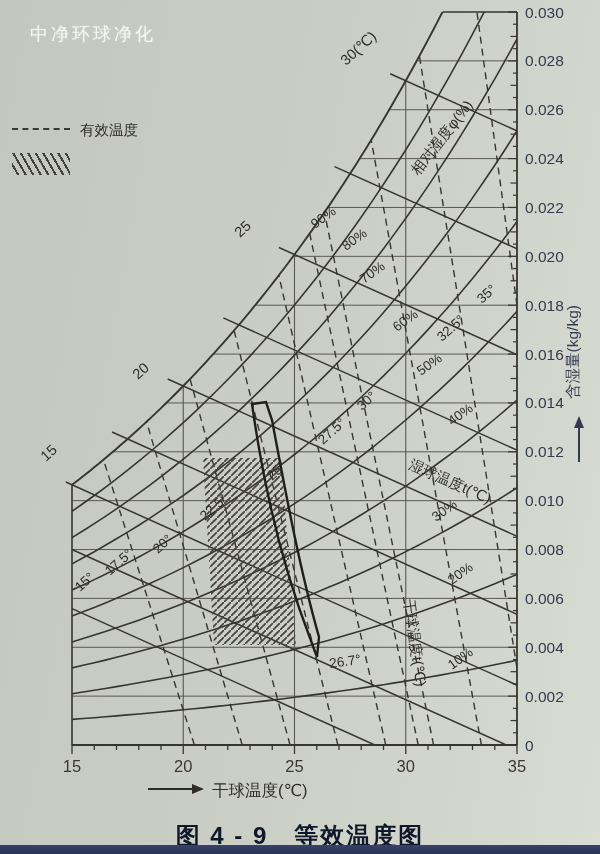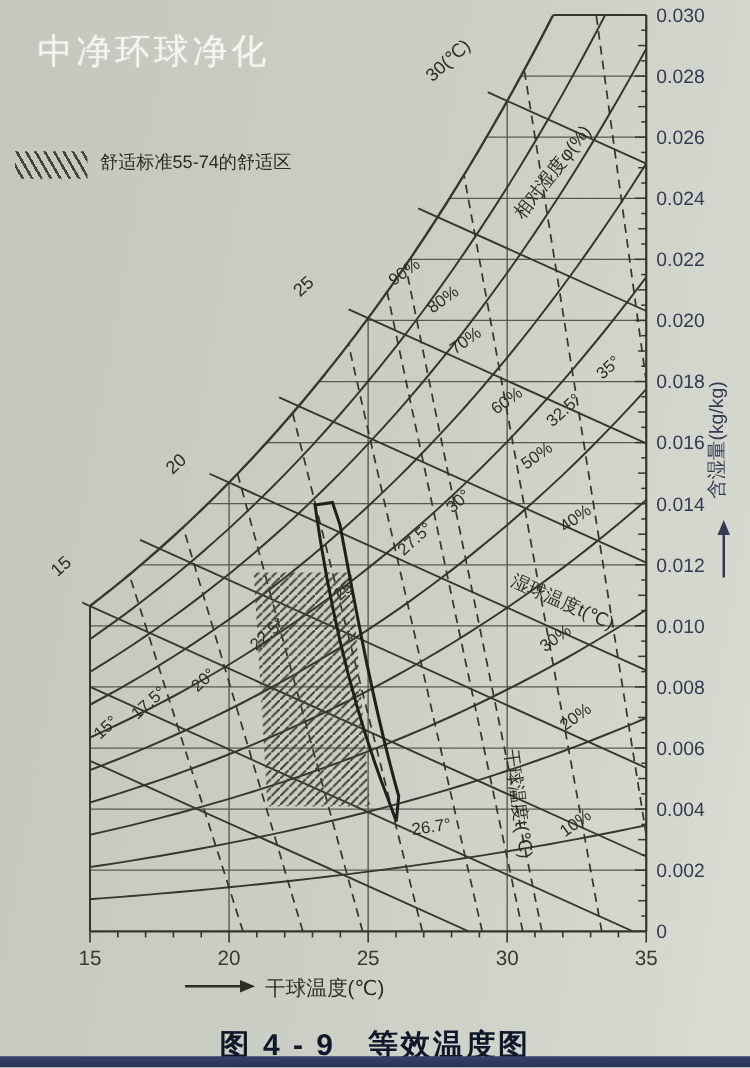--- a/index.html
+++ b/index.html
@@ -2,21 +2,21 @@
 <html><head>
 <meta charset="utf-8">
 <style>
   html,body{margin:0;padding:0;}
   body{
     width:600px;height:854px;position:relative;overflow:hidden;
     font-family:"Liberation Sans","DejaVu Sans",sans-serif;
     background:linear-gradient(100deg,#c4c7be 0%,#cbcec5 50%,#d5d8cf 88%,#daddd4 100%);
   }
   #watermark{
-    position:absolute;left:30px;top:22px;color:#f5f5f2;font-size:28px;
+    position:absolute;left:30px;top:22px;color:#f5f5f2;font-size:18px;
     letter-spacing:3px;font-weight:500;text-shadow:0 0 2px rgba(255,255,255,.35);
   }
   #legend{position:absolute;left:12px;top:120px;color:#2e2b26;font-size:14.5px;}
   .lg-row{display:flex;align-items:flex-start;margin-bottom:11px;}
   .lg-sym{width:58px;flex:0 0 58px;margin-right:10px;position:relative;}
   .sym-dash{border-top:2px dashed #3c3933;margin-top:8px;}
   .sym-hatch{height:22px;margin-top:1px;
     background:repeating-linear-gradient(60deg,transparent 0 4.5px,#45423c 4.5px 6.5px);}
   .sym-para{height:15px;width:44px;margin-top:4px;margin-left:8px;
     border:2px solid #35322c;transform:skewX(-38deg);}
@@ -30,23 +30,28 @@
   svg text{font-family:"Liberation Sans","DejaVu Sans",sans-serif;}
 </style>
 </head>
 <body>
 
 <div id="watermark">中净环球净化</div>
 
 <div id="legend">
   <div class="lg-row">
     <div class="lg-sym">
+        <div class="sym-dash"></div>
+      </div>
+    <div class="lg-txt">有效温度</div>
+  </div>
+  <div class="lg-row">
+    <div class="lg-sym">
         <div class="sym-hatch"></div>
       </div>
-    <div class="lg-txt">舒适标准55-74的舒适区</div>
   </div>
 </div>
 
 <svg id="chart" width="600" height="854" viewBox="0 0 600 854" style="position:absolute;left:0;top:0;">
     <defs>
       <clipPath id="clipMain">
         <path d="M72,745 L72,484.8399288975536 L72.0,484.8 L76.4,481.4 L80.9,477.9 L85.3,474.4 L89.8,470.9 L94.2,467.3 L98.7,463.7 L103.1,460.0 L107.6,456.3 L112.0,452.5 L116.5,448.7 L120.9,444.8 L125.4,441.0 L129.8,437.0 L134.3,433.0 L138.7,429.0 L143.2,424.9 L147.6,420.8 L152.1,416.6 L156.5,412.4 L161.0,408.1 L165.4,403.8 L169.9,399.4 L174.3,395.0 L178.8,390.5 L183.2,386.0 L187.7,381.4 L192.1,376.8 L196.6,372.1 L201.0,367.4 L205.5,362.6 L209.9,357.7 L214.4,352.9 L218.8,347.9 L223.3,342.9 L227.7,337.8 L232.2,332.7 L236.6,327.5 L241.1,322.3 L245.5,317.0 L250.0,311.6 L254.4,306.2 L258.9,300.7 L263.3,295.1 L267.8,289.5 L272.2,283.9 L276.7,278.1 L281.1,272.3 L285.6,266.5 L290.0,260.5 L294.5,254.5 L298.9,248.5 L303.4,242.3 L307.8,236.1 L312.3,229.9 L316.7,223.5 L321.2,217.1 L325.6,210.6 L330.1,204.1 L334.5,197.4 L339.0,190.7 L343.4,184.0 L347.9,177.1 L352.3,170.2 L356.8,163.2 L361.2,156.1 L365.7,148.9 L370.1,141.7 L374.6,134.4 L379.0,127.0 L383.5,119.5 L387.9,111.9 L392.4,104.2 L396.8,96.5 L401.3,88.7 L405.7,80.8 L410.2,72.8 L414.6,64.7 L419.1,56.5 L423.5,48.3 L428.0,39.9 L432.4,31.5 L436.9,22.9 L441.3,14.3 L442.7,12.0 L517,12 L517,745 Z"></path>
       </clipPath>
       <clipPath id="clipRect">
         <rect x="65.77000000000001" y="-2.659999999999968" width="451.23" height="747.66"></rect>

